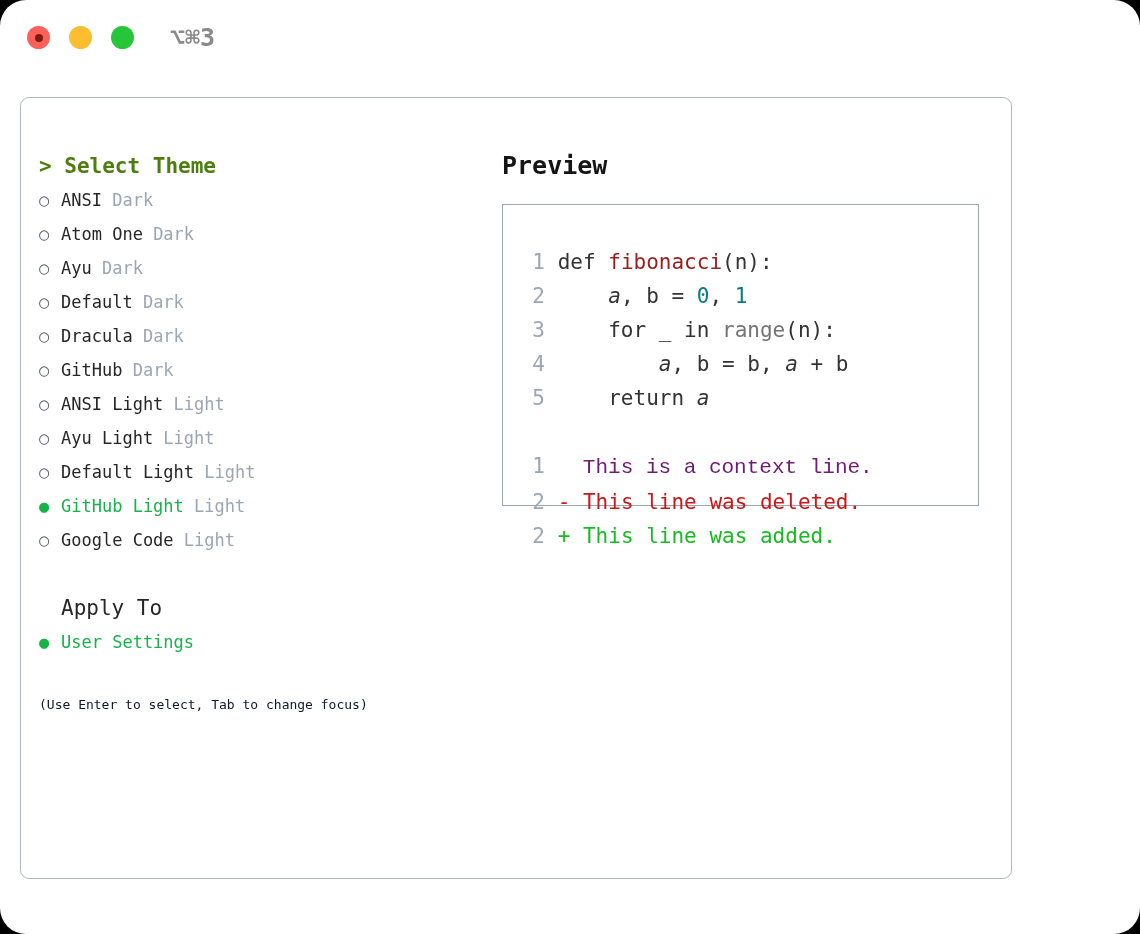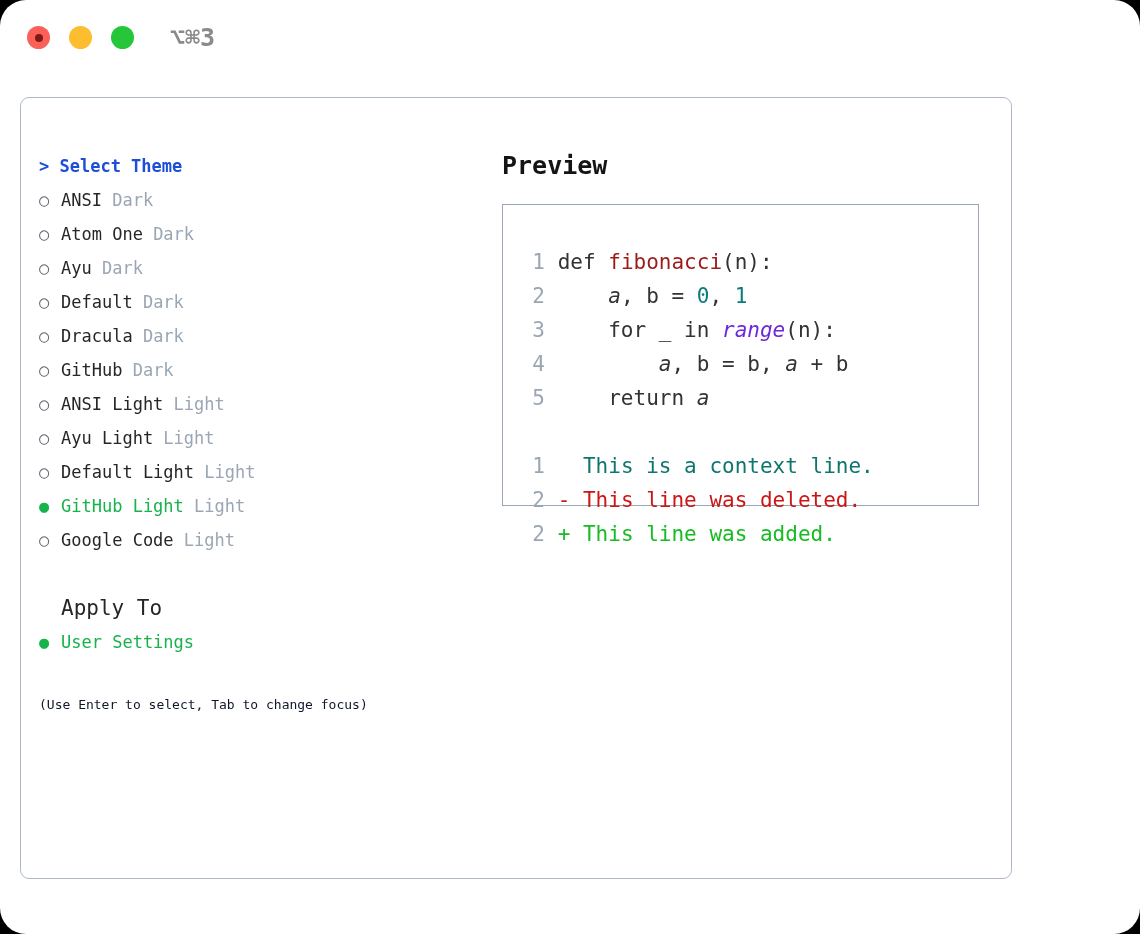--- a/index.html
+++ b/index.html
@@ -81,23 +81,23 @@
     height: 100%;
   }
   
   .left-col {
     position: absolute;
     left: 18px;
     top: 51px;
     width: 440px;
   }
   .section-title {
-    font-size: 17px;
+    font-size: 21px;
     font-weight: bold;
-    color: #1d4ed8;
+    color: #4d7c0f;
     line-height: 34px;
     white-space: pre;
   }
   .opt {
     font-size: 17px;
     line-height: 34px;
     color: #262626;
     white-space: pre;
     display: block;
   }
@@ -158,25 +158,25 @@
   }
   .ln {
     color: #9aa6b4;
     display: inline-block;
     width: 25px;
     text-align: right;
   }
   .kw    { color: #333333; }
   .fn    { color: #9b1c1c; }
   .num   { color: #0b7c7c; }
-  .bi    { color: #6d28d9; font-style: italic; }
+  .bi    { color: #737373; }
   .punct { color: #333333; }
   .var   { color: #333333; font-style: italic; }
   .diffgap { height: 34px; }
-  .ctx  { color: #0f766e; }
+  .ctx  { color: #701a75; font-family: Liberation Mono, monospace; }
   .del  { color: #cc1515; }
   .add  { color: #17bb22; }
 </style>
 </head>
 <body>
 
 <div class="window">
 
   <div class="titlebar">
     <div class="lights">

